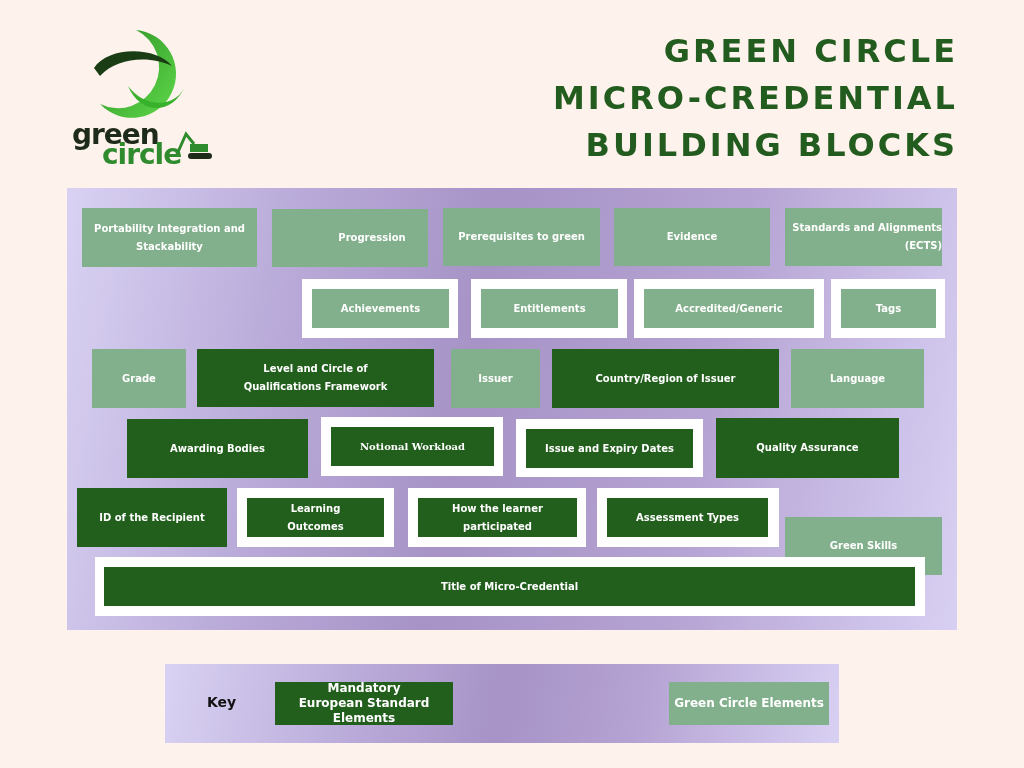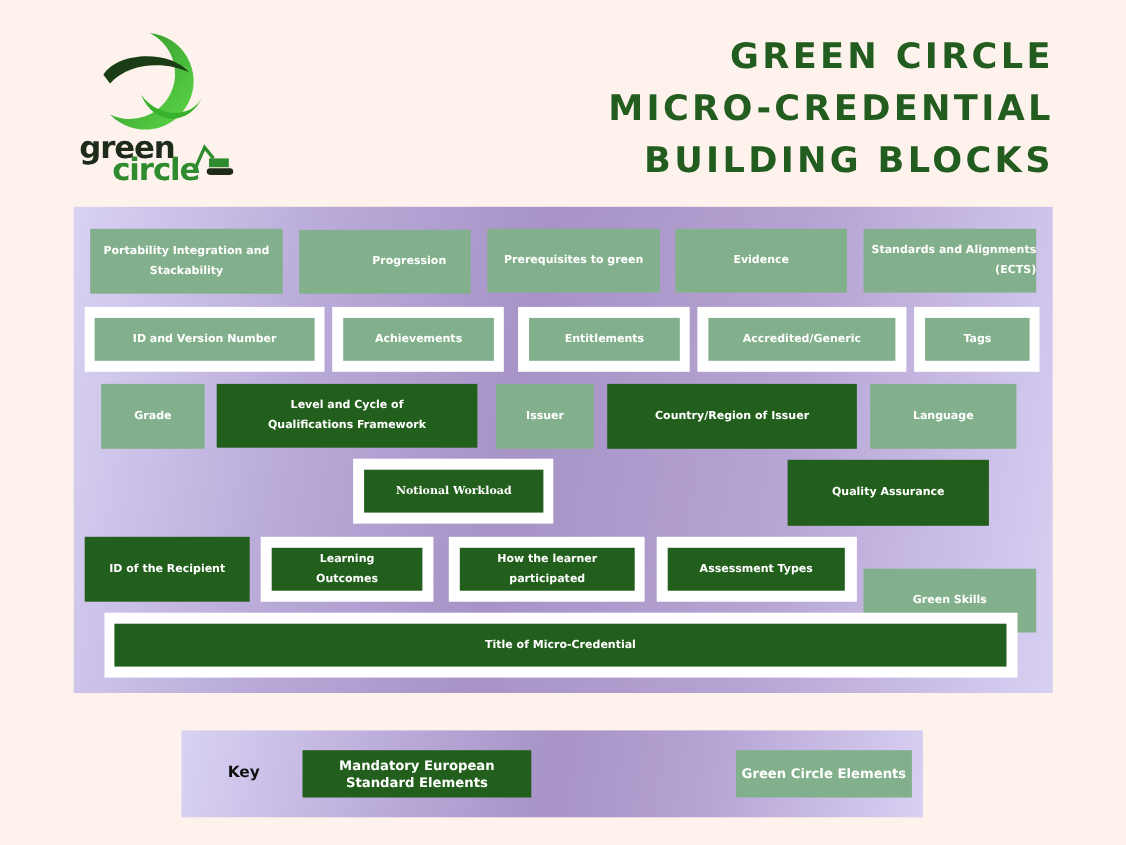--- a/index.html
+++ b/index.html
@@ -75,44 +75,45 @@
 </div>
 
 <div class="board">
 
   <div class="blk gc" style="left:15px;top:20px;width:175px;height:59px;">Portability Integration and Stackability</div>
   <div class="blk gc" style="left:205px;top:21px;width:156px;height:58px;padding-left:44px;">Progression</div>
   <div class="blk gc" style="left:376px;top:20px;width:157px;height:58px;padding:0 6px;">Prerequisites to green</div>
   <div class="blk gc" style="left:547px;top:20px;width:156px;height:58px;">Evidence</div>
   <div class="blk gc" style="left:718px;top:20px;width:157px;height:58px;text-align:right;">Standards and Alignments (ECTS)</div>
 
-  <div class="edc-frame" style="left:10px;top:91px;width:218px;height:59px;">
-    <div class="blk gc" style="left:9px;top:10px;width:200px;height:39px;">ID and Version Number</div>
-  </div>
   <div class="edc-frame" style="left:235px;top:91px;width:156px;height:59px;">
     <div class="blk gc" style="left:10px;top:10px;width:137px;height:39px;">Achievements</div>
   </div>
   <div class="edc-frame" style="left:404px;top:91px;width:156px;height:59px;">
     <div class="blk gc" style="left:10px;top:10px;width:137px;height:39px;">Entitlements</div>
   </div>
   <div class="edc-frame" style="left:567px;top:91px;width:190px;height:59px;">
     <div class="blk gc" style="left:10px;top:10px;width:170px;height:39px;">Accredited/Generic</div>
   </div>
   <div class="edc-frame" style="left:764px;top:91px;width:114px;height:59px;">
     <div class="blk gc" style="left:10px;top:10px;width:95px;height:39px;">Tags</div>
   </div>
 
   <div class="blk gc" style="left:25px;top:161px;width:94px;height:59px;">Grade</div>
-  <div class="blk mand" style="left:130px;top:161px;width:237px;height:58px;padding:0 30px;">Level and Cycle of Qualifications Framework</div>
+  <div class="blk mand" style="left:130px;top:161px;width:237px;height:58px;padding:0 30px;">Level and Circle of Qualifications Framework</div>
   <div class="blk gc" style="left:384px;top:161px;width:89px;height:59px;">Issuer</div>
   <div class="blk mand" style="left:485px;top:161px;width:227px;height:59px;">Country/Region of Issuer</div>
   <div class="blk gc" style="left:724px;top:161px;width:133px;height:59px;">Language</div>
 
+  <div class="blk mand" style="left:60px;top:231px;width:181px;height:59px;">Awarding Bodies</div>
   <div class="edc-frame" style="left:254px;top:229px;width:182px;height:59px;">
     <div class="blk mand" style="left:10px;top:10px;width:163px;height:39px;font-family:'DejaVu Serif',serif;">Notional Workload</div>
+  </div>
+  <div class="edc-frame" style="left:449px;top:231px;width:187px;height:58px;">
+    <div class="blk mand" style="left:10px;top:10px;width:167px;height:39px;padding:0 10px;">Issue and Expiry Dates</div>
   </div>
   <div class="blk mand" style="left:649px;top:230px;width:183px;height:60px;">Quality Assurance</div>
 
   <div class="blk mand" style="left:10px;top:300px;width:150px;height:59px;padding:0 20px;">ID of the Recipient</div>
   <div class="edc-frame" style="left:170px;top:300px;width:157px;height:59px;">
     <div class="blk mand" style="left:10px;top:10px;width:137px;height:39px;padding:0 20px;">Learning Outcomes</div>
   </div>
   <div class="edc-frame" style="left:341px;top:300px;width:178px;height:59px;">
     <div class="blk mand" style="left:10px;top:10px;width:159px;height:39px;padding:0 4px;">How the learner participated</div>
   </div>
@@ -121,15 +122,15 @@
   </div>
   <div class="blk gc" style="left:718px;top:301px;width:157px;height:58px;margin-top:28px;">Green Skills</div>
 
   <div class="edc-frame" style="left:28px;top:369px;width:830px;height:59px;">
     <div class="blk mand" style="left:9px;top:10px;width:811px;height:39px;">Title of Micro-Credential</div>
   </div>
 </div>
 
 <div class="key">
   <span class="key-label">Key</span>
-  <div class="blk mand" style="left:110px;top:18px;width:208px;height:43px;padding:0 20px;">Mandatory European Standard Elements</div>
+  <div class="blk mand" style="left:110px;top:18px;width:178px;height:43px;padding:0 20px;">Mandatory European Standard Elements</div>
   <div class="blk gc" style="left:504px;top:18px;width:160px;height:43px;">Green Circle Elements</div>
 </div>
 
 </body></html>

